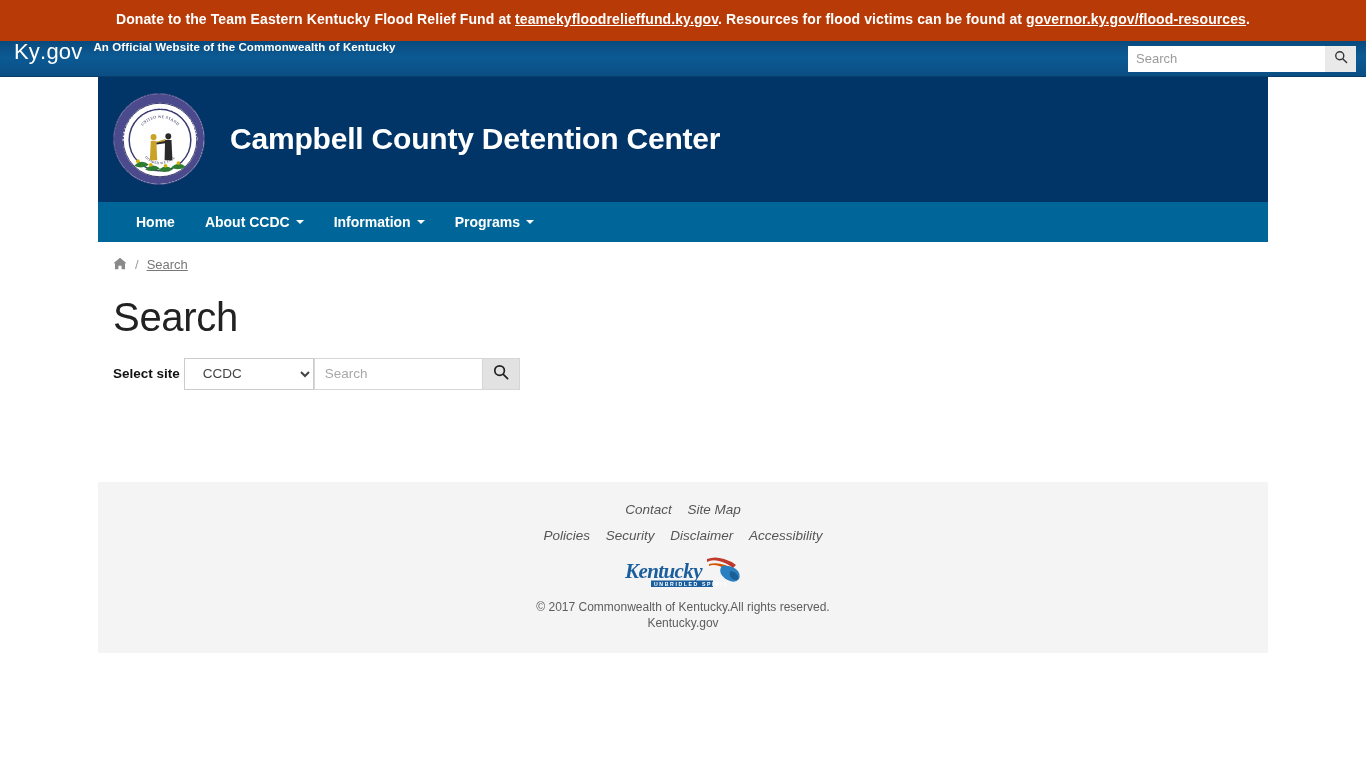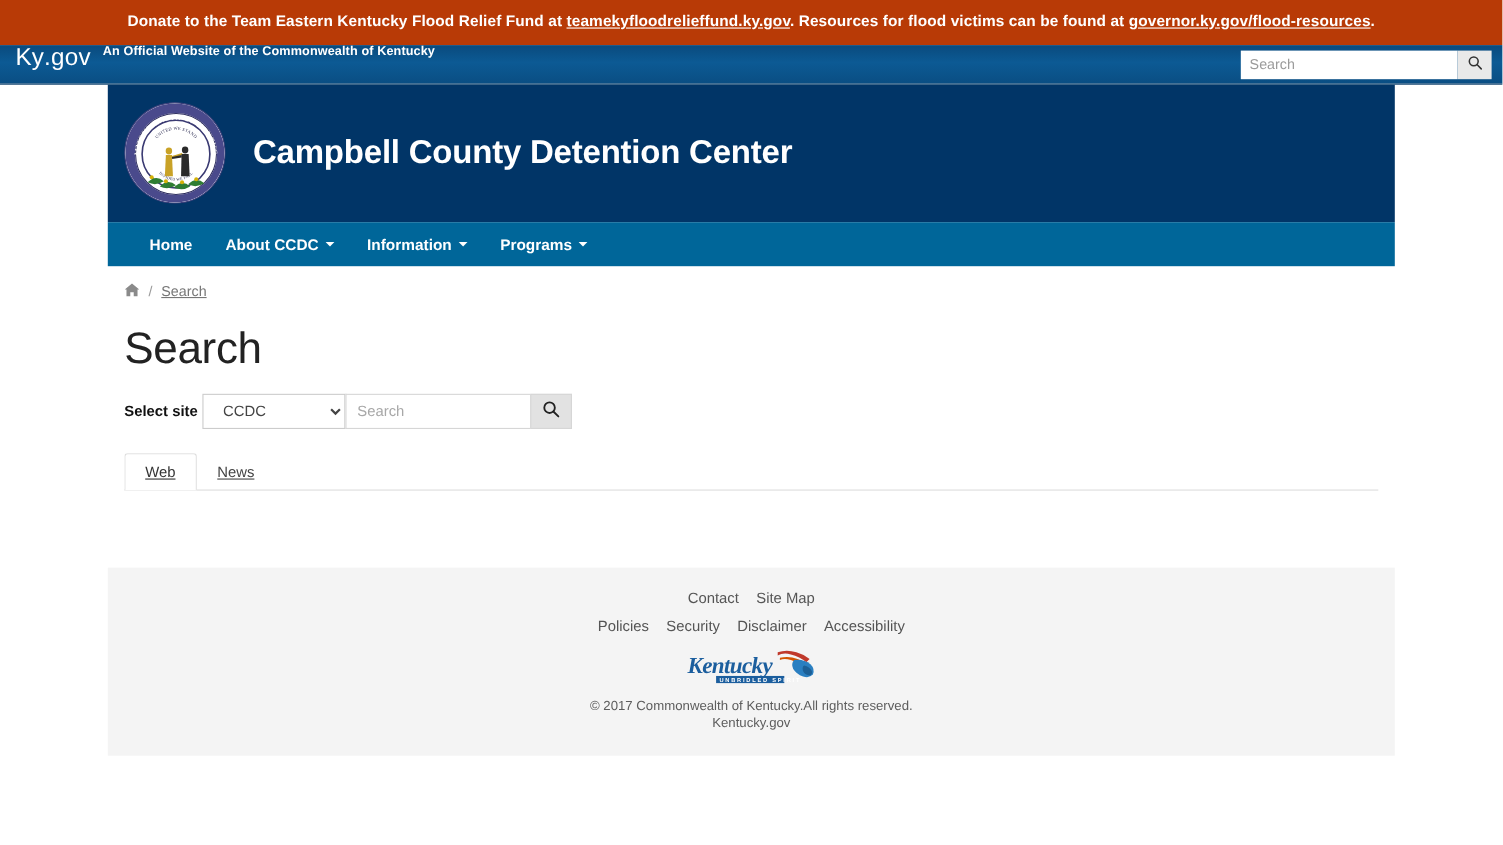--- a/index.html
+++ b/index.html
@@ -257,20 +257,21 @@
   }
   .footer-links-row {
     margin-bottom: 11px;
     font-size: 13.5px;
   }
   .footer-links-row a {
     color: #555555;
     text-decoration: none;
     margin: 0 6px;
     cursor: pointer;
+    font-style: italic;
   }
   .ky-logo-wrap {
     margin: 13px 0 9px 0;
     display: flex;
     justify-content: center;
   }
   .copyright {
     font-size: 12px;
     color: #5d5d5d;
     line-height: 1.35;
@@ -389,28 +390,20 @@
       <button class="search-go">
         <span>
           <svg width="16" height="16" viewBox="0 0 16 16" fill="none" stroke="#222" stroke-width="1.7">
             <circle cx="6.6" cy="6.6" r="4.8"></circle>
               <line x1="10.3" y1="10.3" x2="14.6" y2="14.6" stroke-linecap="round"></line>
           </svg>
         </span>
       </button>
     </div>
 
-    <div class="tabs">
-      <div class="tab active">
-        <span>Web</span>
-      </div>
-      <div class="tab">
-        <span>News</span>
-      </div>
-    </div>
     <div class="results-area"></div>
   </div>
 
   <div class="site-footer">
     <div class="footer-links-row">
       <a href="#">Contact</a>
       <a href="#">Site Map</a>
     </div>
     <div class="footer-links-row">
       <a href="#">Policies</a>

